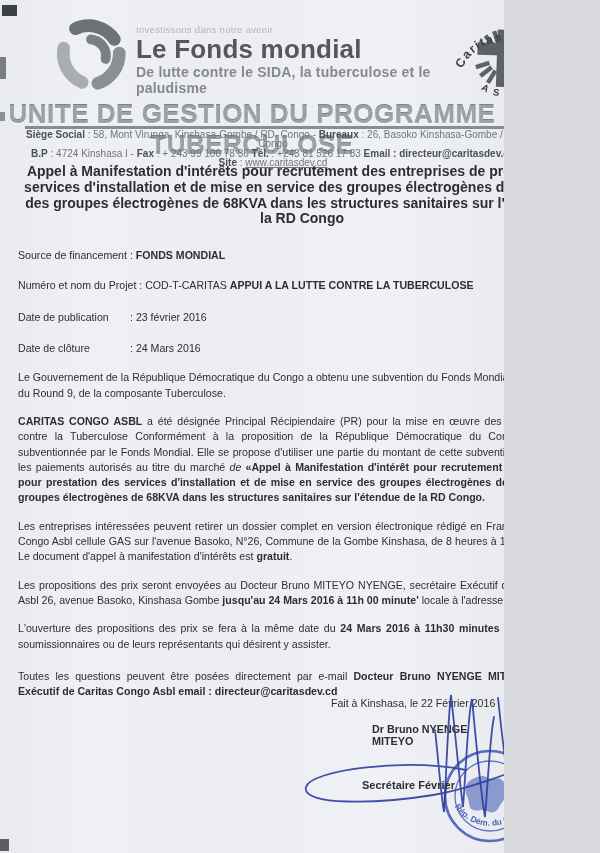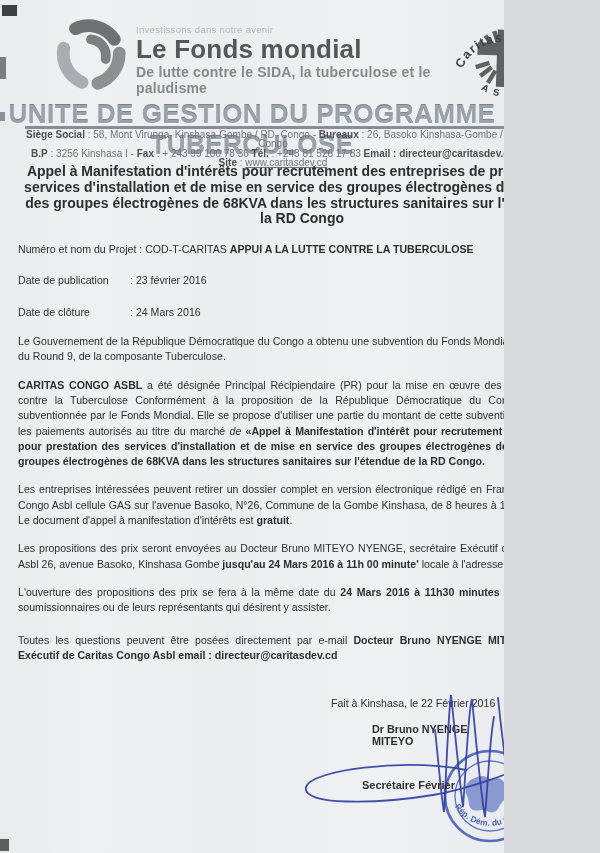--- a/index.html
+++ b/index.html
@@ -91,26 +91,27 @@
     <text font-size="10" font-weight="bold" fill="#3f4144" letter-spacing="2">
       <textPath href="#carBot" startOffset="50%" text-anchor="middle">A S B L</textPath>
     </text>
   </svg>
 
   <div class="banner">UNITE DE GESTION DU PROGRAMME TUBERCULOSE</div>
   <div class="banner-rule"></div>
 
   <div class="addr">
     <div><b>Siège Social</b><span> : 58, Mont Virunga, Kinshasa-Gombe / RD. Congo -  </span><b>Bureaux</b><span> : 26, Basoko Kinshasa-Gombe / RD Congo</span></div>
-    <div><b>B.P</b><span> : 3256 Kinshasa I - </span><b>Fax</b><span> : + 243 99 100 78 36  </span><b>Tél.</b><span> : +243 81 526 17 83  </span><b>Email</b><b> : directeur@caritasdev.cd  </b><b>Site</b><span> : </span><span class="u">www.caritasdev.cd</span></div>
+    <div><b>B.P</b><span> : 4724 Kinshasa I - </span><b>Fax</b><span> : + 243 99 100 78 36  </span><b>Tél.</b><span> : +243 81 526 17 83  </span><b>Email</b><b> : directeur@caritasdev.cd  </b><b>Site</b><span> : </span><span class="u">www.caritasdev.cd</span></div>
   </div>
 
   <div class="content">
     <div class="doc-title">Appel à Manifestation d'intérêts pour recrutement des entreprises de prestation de services  d'installation et de mise en service des groupes électrogènes de 28 KVA et des groupes électrogènes de 68KVA dans les structures sanitaires sur l'étendue de la RD Congo</div>
 
+    <div class="field row-source"><span>Source de financement : </span><b>FONDS MONDIAL</b></div>
 
     <div class="field row-project"><span>Numéro et nom du Projet : </span><span>COD-T-CARITAS </span><b> APPUI A LA  LUTTE CONTRE LA  TUBERCULOSE</b></div>
 
     <div class="field row-date"><span class="date-label">Date de publication</span><span>: 23 février 2016</span></div>
 
     <div class="field row-date"><span class="date-label">Date de clôture</span><span>: 24 Mars 2016</span></div>
 
     <div class="para p-first"><span>Le Gouvernement de la République Démocratique du Congo a obtenu une subvention du Fonds Mondial dans le avenue du Round 9, de la composante Tuberculose.</span></div>
 
     <div class="para"><b>CARITAS CONGO ASBL</b><span> a  été désignée Principal Récipiendaire (PR) pour la mise en œuvre des activités de lutte contre la Tuberculose  Conformément à  la proposition de la République Démocratique du Congo acceptée et subventionnée par le Fonds Mondial. Elle se propose d'utiliser une partie du montant de cette subvention pour effectuer les paiements autorisés au titre du marché </span><span class="it">de</span><b> «Appel à Manifestation d'intérêt pour recrutement des entreprises pour prestation des services d'installation et de mise en service des groupes électrogènes de 28 KVA et des groupes électrogènes de 68KVA dans les structures sanitaires sur l'étendue de la RD Congo.</b></div>

